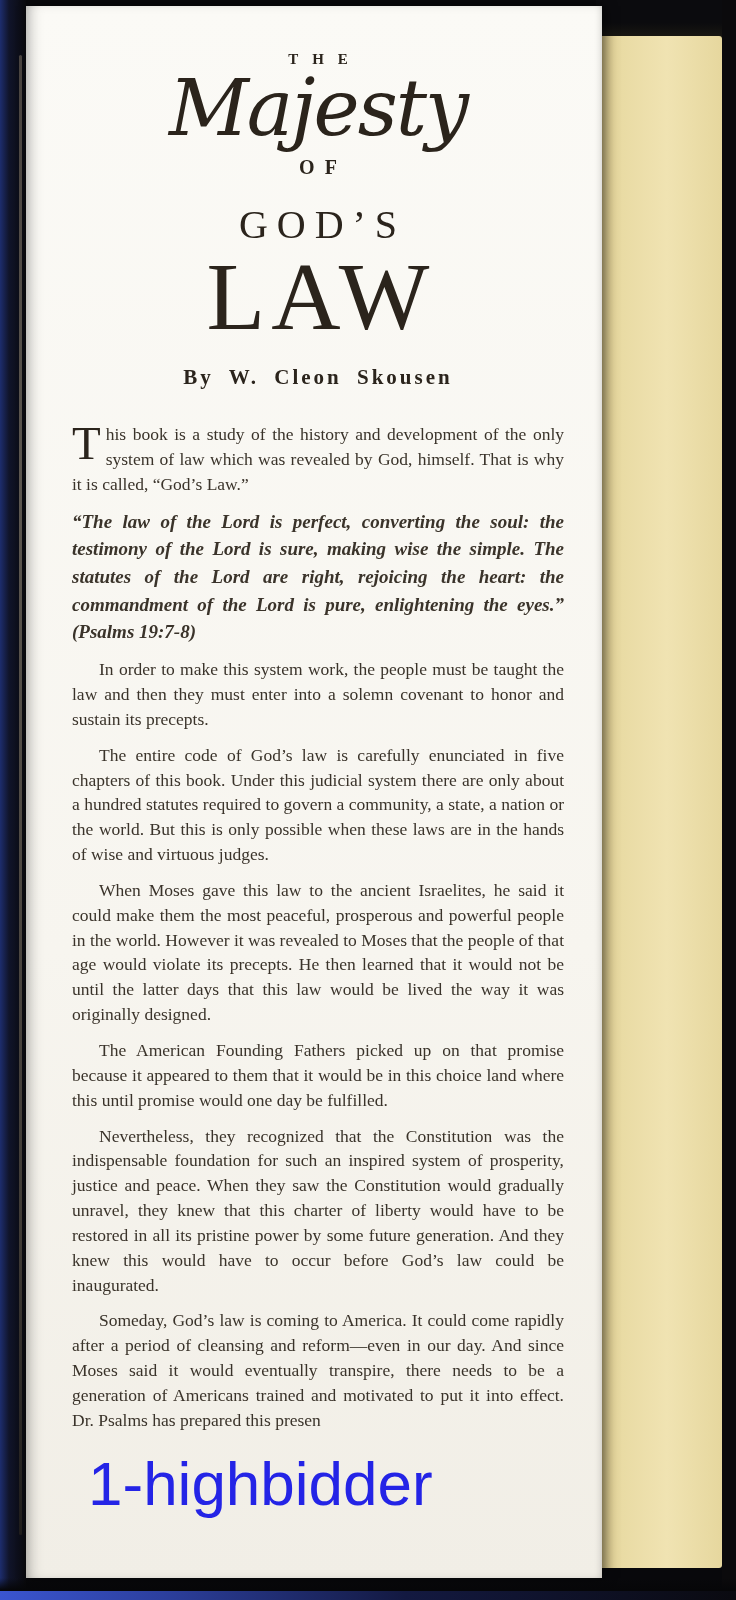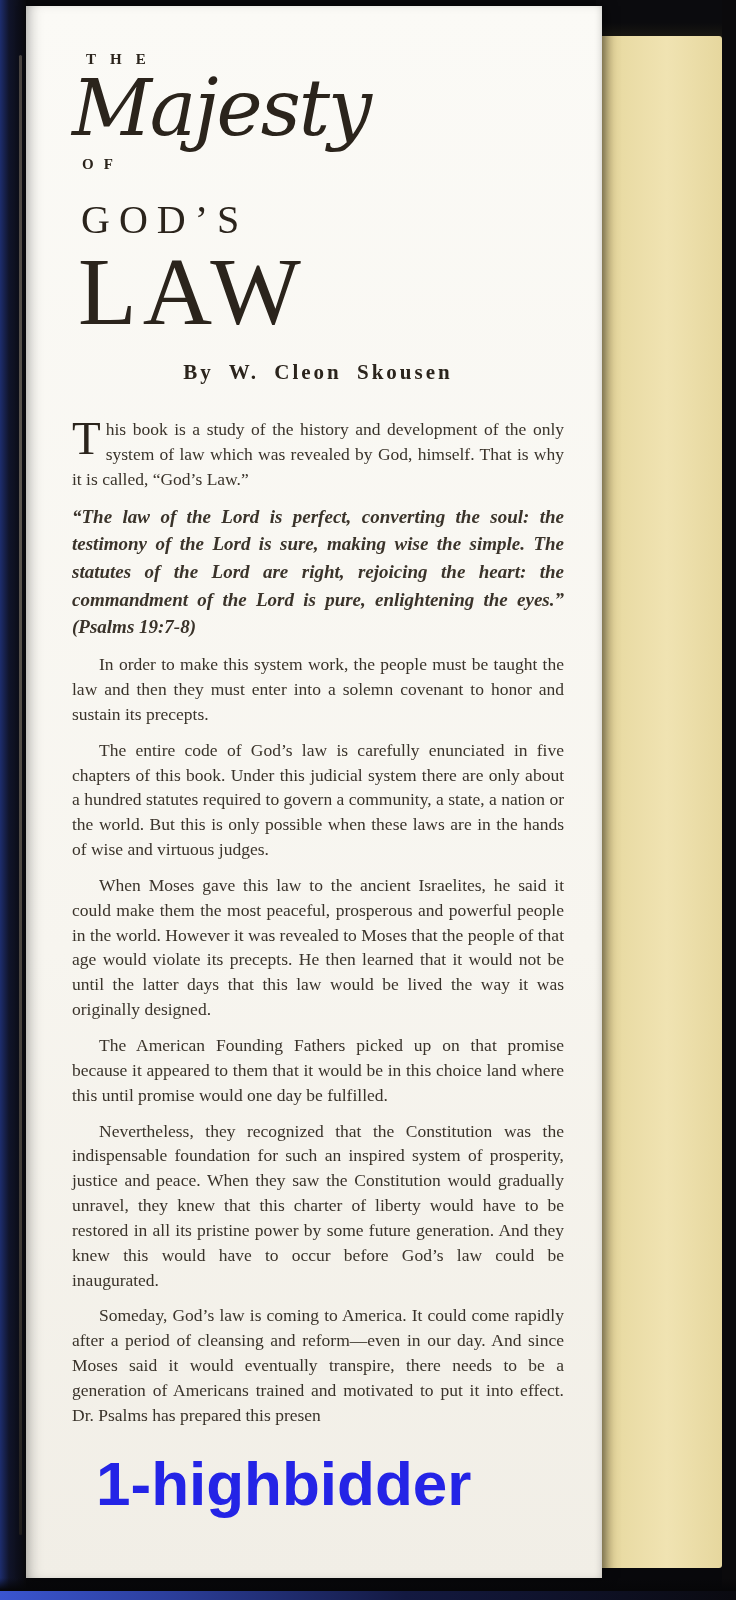--- a/index.html
+++ b/index.html
@@ -33,32 +33,32 @@
     box-shadow:inset 10px 0 16px -10px rgba(0,0,0,.45),
                inset -6px 0 10px -8px rgba(0,0,0,.35),
                4px 0 10px rgba(0,0,0,.5);
     overflow:hidden;
   }
   .flap-inner{
     padding:46px 38px 0 46px;
     color:#332d25;
   }
   
-  .title-block{text-align:left;line-height:1;color:#2b241c;}
+  .title-block{text-align:center;line-height:1;color:#2b241c;}
   .t-the{
     font-size:15px;letter-spacing:14px;text-indent:14px;
     margin-bottom:2px;font-weight:bold;
   }
   .t-majesty{
     font-family:"DejaVu Serif", serif;
     font-style:italic;font-size:78px;line-height:1.0;
     margin:2px 0 0 0;letter-spacing:-2px;
   }
   .t-of{
-    font-size:15px;letter-spacing:10px;text-indent:10px;
+    font-size:20px;letter-spacing:10px;text-indent:10px;
     margin-top:10px;font-weight:bold;
   }
   .t-gods{
     font-size:40px;letter-spacing:9px;text-indent:9px;margin-top:28px;
   }
   .t-law{
     font-size:96px;letter-spacing:6px;text-indent:6px;margin-top:4px;
   }
   .byline{
     text-align:center;font-size:21px;font-weight:bold;
@@ -90,23 +90,23 @@
   .top-band{
     position:absolute;left:596px;top:0;width:140px;height:38px;
     background:linear-gradient(180deg,#0b0b0e 60%,#1a1812 100%);
   }
   .right-dark{
     position:absolute;left:722px;top:0;width:14px;height:1600px;
     background:#0b0a0c;
   }
   
   .watermark{
-    position:absolute;left:96px;top:1448px;
+    position:absolute;left:88px;top:1448px;
     font-family:"Liberation Sans", sans-serif;
-    font-weight:bold;font-size:62px;color:#2424e6;
+    font-weight:normal;font-size:62px;color:#2424e6;
     letter-spacing:0px;z-index:10;
   }
 </style>
 </head>
 <body>
 
 <div class="left-edge"></div>
 <div class="fold-line"></div>
 <div class="top-band"></div>
 <div class="right-dark"></div>

